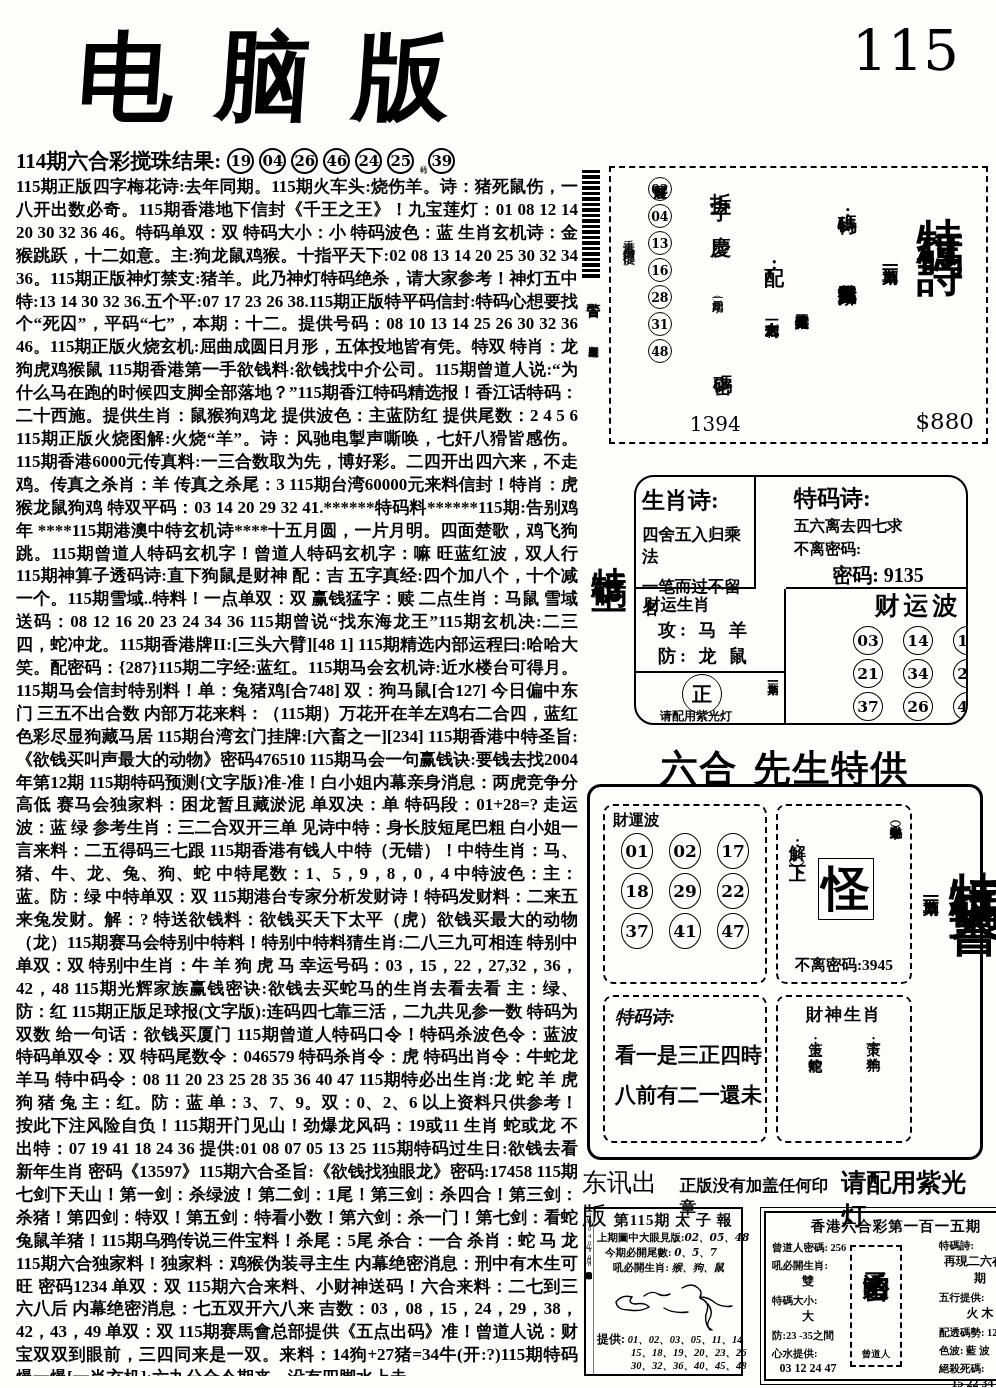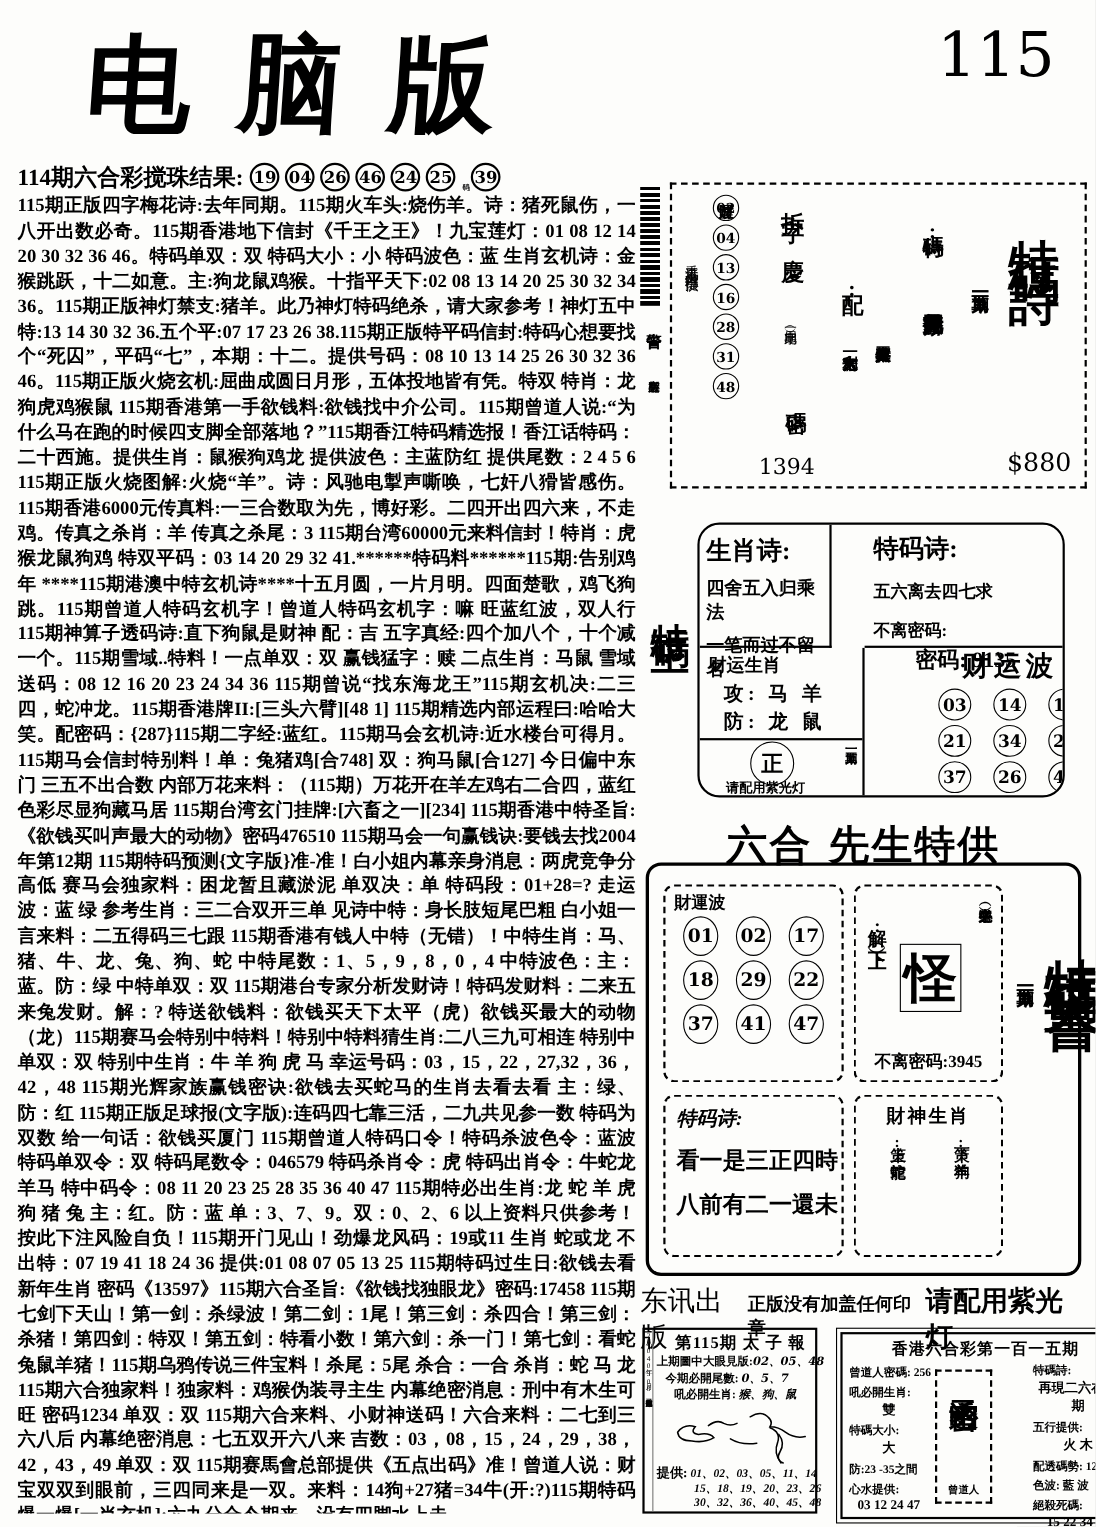--- a/index.html
+++ b/index.html
@@ -62,21 +62,21 @@
   .tw-wrap { position:absolute; left:582px; top:462px; width:406px; height:284px; }
   .tw-side { position:absolute; left:2px; top:76px; font-size:35px; font-weight:900; letter-spacing:8px; }
   .tw-box { position:absolute; left:52px; top:13px; width:334px; height:250px; border:2.5px solid #000; border-radius:20px; overflow:hidden; }
   .tw-tl { position:absolute; left:0; top:0; width:120px; height:112px; border-right:2px solid #000; border-bottom:2px solid #000; padding:8px 6px; }
   .tw-tr { position:absolute; left:150px; top:0; width:184px; height:112px; border-bottom:2px solid #000; padding:6px 8px; }
   .tw-bl { position:absolute; left:0; top:112px; width:150px; height:138px; border-right:2px solid #000; }
   .tw-br { position:absolute; left:150px; top:112px; width:184px; height:138px;margin-left:40px; }
   .tw-tl .h { font-size:23px; font-weight:800; }
   .tw-tl .l { font-size:16.5px; font-weight:700; margin-top:8px; }
   .tw-tr .h { font-size:23px; font-weight:800; }
-  .tw-tr .l { font-size:15.5px; font-weight:700; margin-top:14px; }
+  .tw-tr .l { font-size:15.5px; font-weight:700; margin-top:2px; }
   .tw-tr .l3 { font-size:20px; font-weight:800; margin-top:2px; text-align:center; }
   .tw-bl .cy { padding:5px 8px; height:84px; border-bottom:2px solid #000; }
   .tw-bl .cy .h { font-size:16.5px; font-weight:700; }
   .tw-bl .cy .l { font-size:18px; font-weight:800; margin-left:14px; margin-top:2px; letter-spacing:4px; }
   .tw-stamp-row { position:relative; height:52px; }
   .stamp { position:absolute; left:46px; top:1px; width:40px; height:40px; border:1.6px solid #000; border-radius:50%;
            display:flex; align-items:center; justify-content:center; font-size:20px; font-weight:800; }
   .stamp-note { position:absolute; left:24px; bottom:0px; font-size:12px; font-weight:700; white-space:nowrap; }
   .tw-issue-v { position:absolute; right:4px; top:2px; font-size:11px; font-weight:600; }
   .tw-br .h { font-size:25px; font-weight:800; text-align:center; letter-spacing:4px; }

